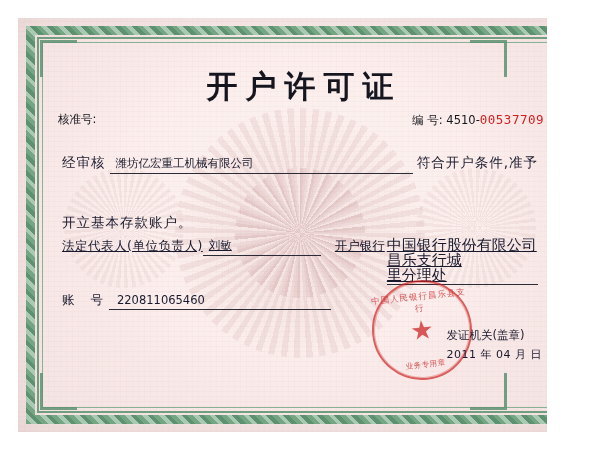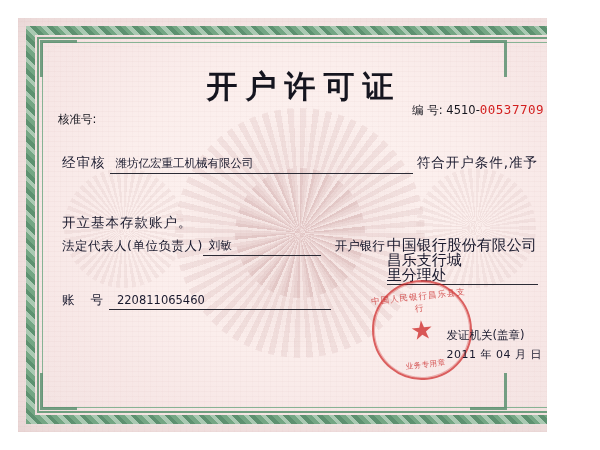--- a/index.html
+++ b/index.html
@@ -144,21 +144,21 @@
     border-bottom: 1px solid #2b2b35;
     padding: 0 4px 1px 4px;
     font-size: 11.5px;
     color: #16161e;
     white-space: nowrap;
   }
   .approval-num { width: 175px; display: inline-block; }
 
   .no-block {
     position: absolute;
-    right: 6px; top: 52px;
+    right: 6px; top: 62px;
     font-size: 12px;
     white-space: nowrap;
     margin-left: 27px;
   }
   .no-red {
     color: #d32020;
     font-family: "DejaVu Sans Mono", "Liberation Mono", monospace;
     font-size: 12.5px;
     letter-spacing: .5px;
   }
@@ -189,20 +189,21 @@
     margin-top: 24px;
   }
 
   .line3 {
     position: absolute;
     left: 12px; top: 188px;
     width: 476px;
     display: flex;
     align-items: flex-start;
     font-size: 12px;
+    text-decoration: underline;
   }
   .line3 .rep-label { letter-spacing: .5px; font-size: 12.5px; white-space: nowrap; }
   .line3 .rep-name {
     width: 120px;
     border-bottom: 1px solid #2b2b35;
     padding: 0 4px 2px 6px;
     font-size: 11.5px;
   }
   .line3 .bank-label { margin-left: 14px; font-size: 12.5px; white-space: nowrap; }
   .line3 .bank-val {

